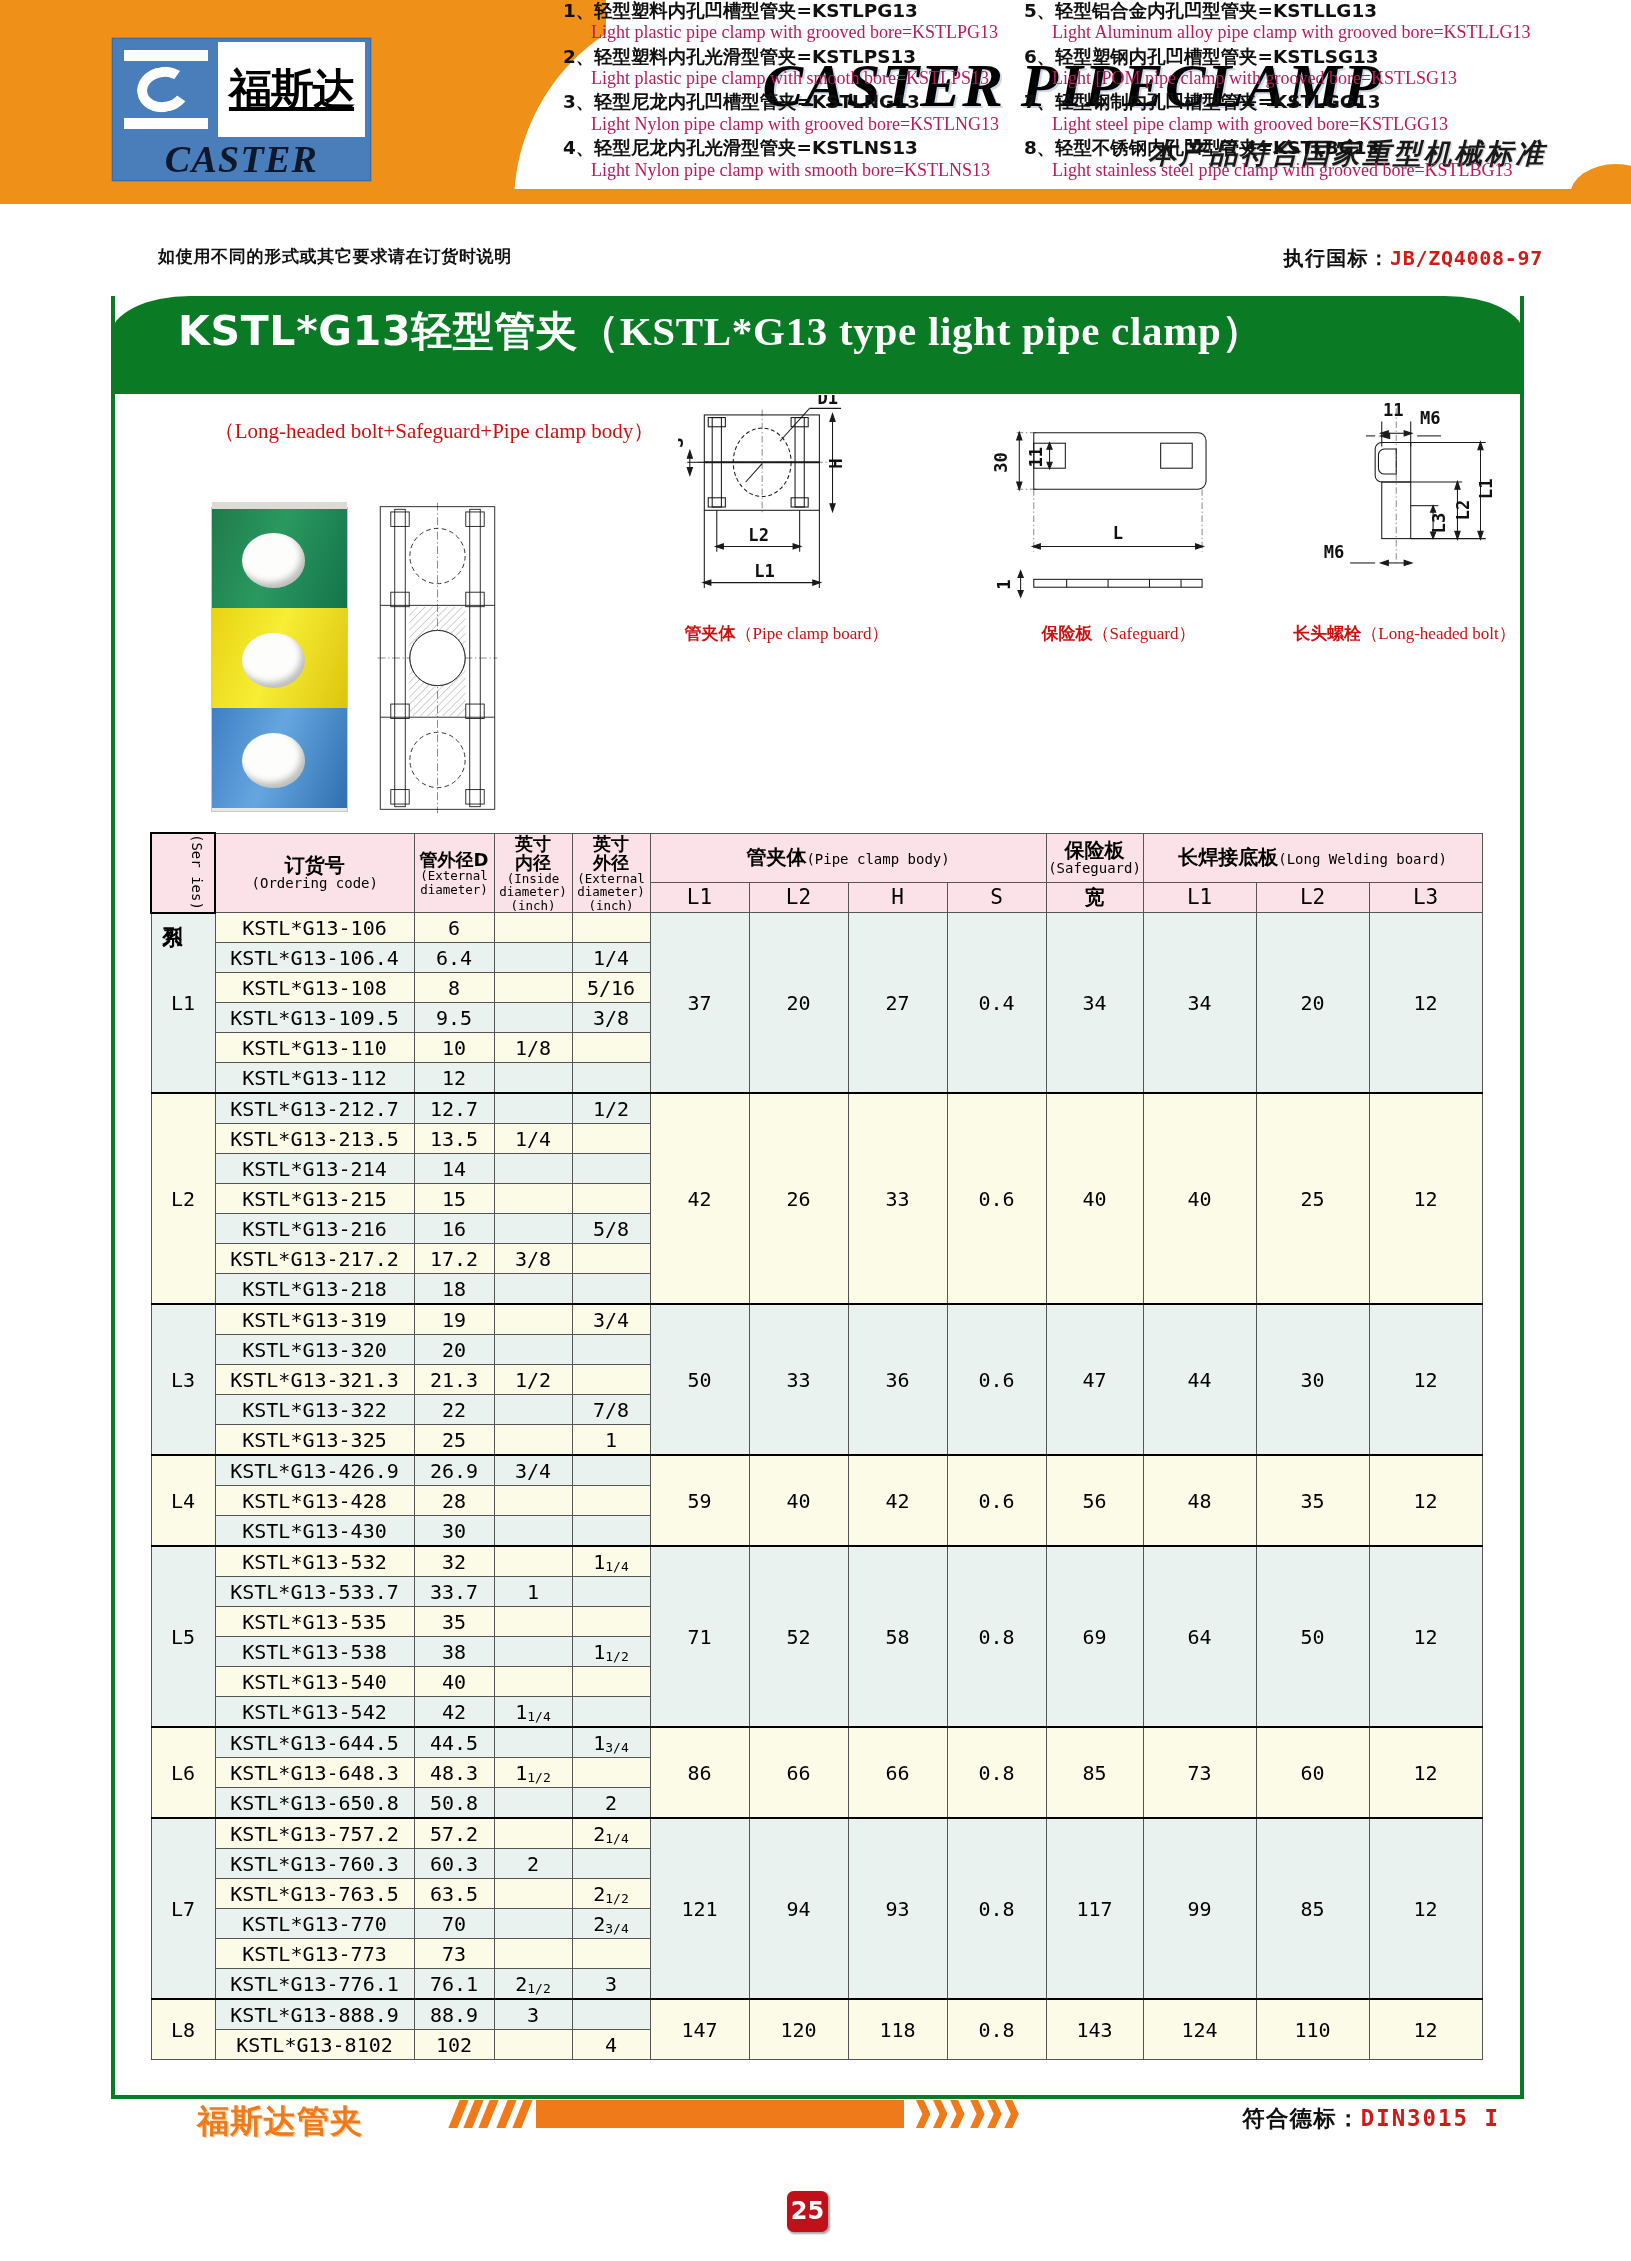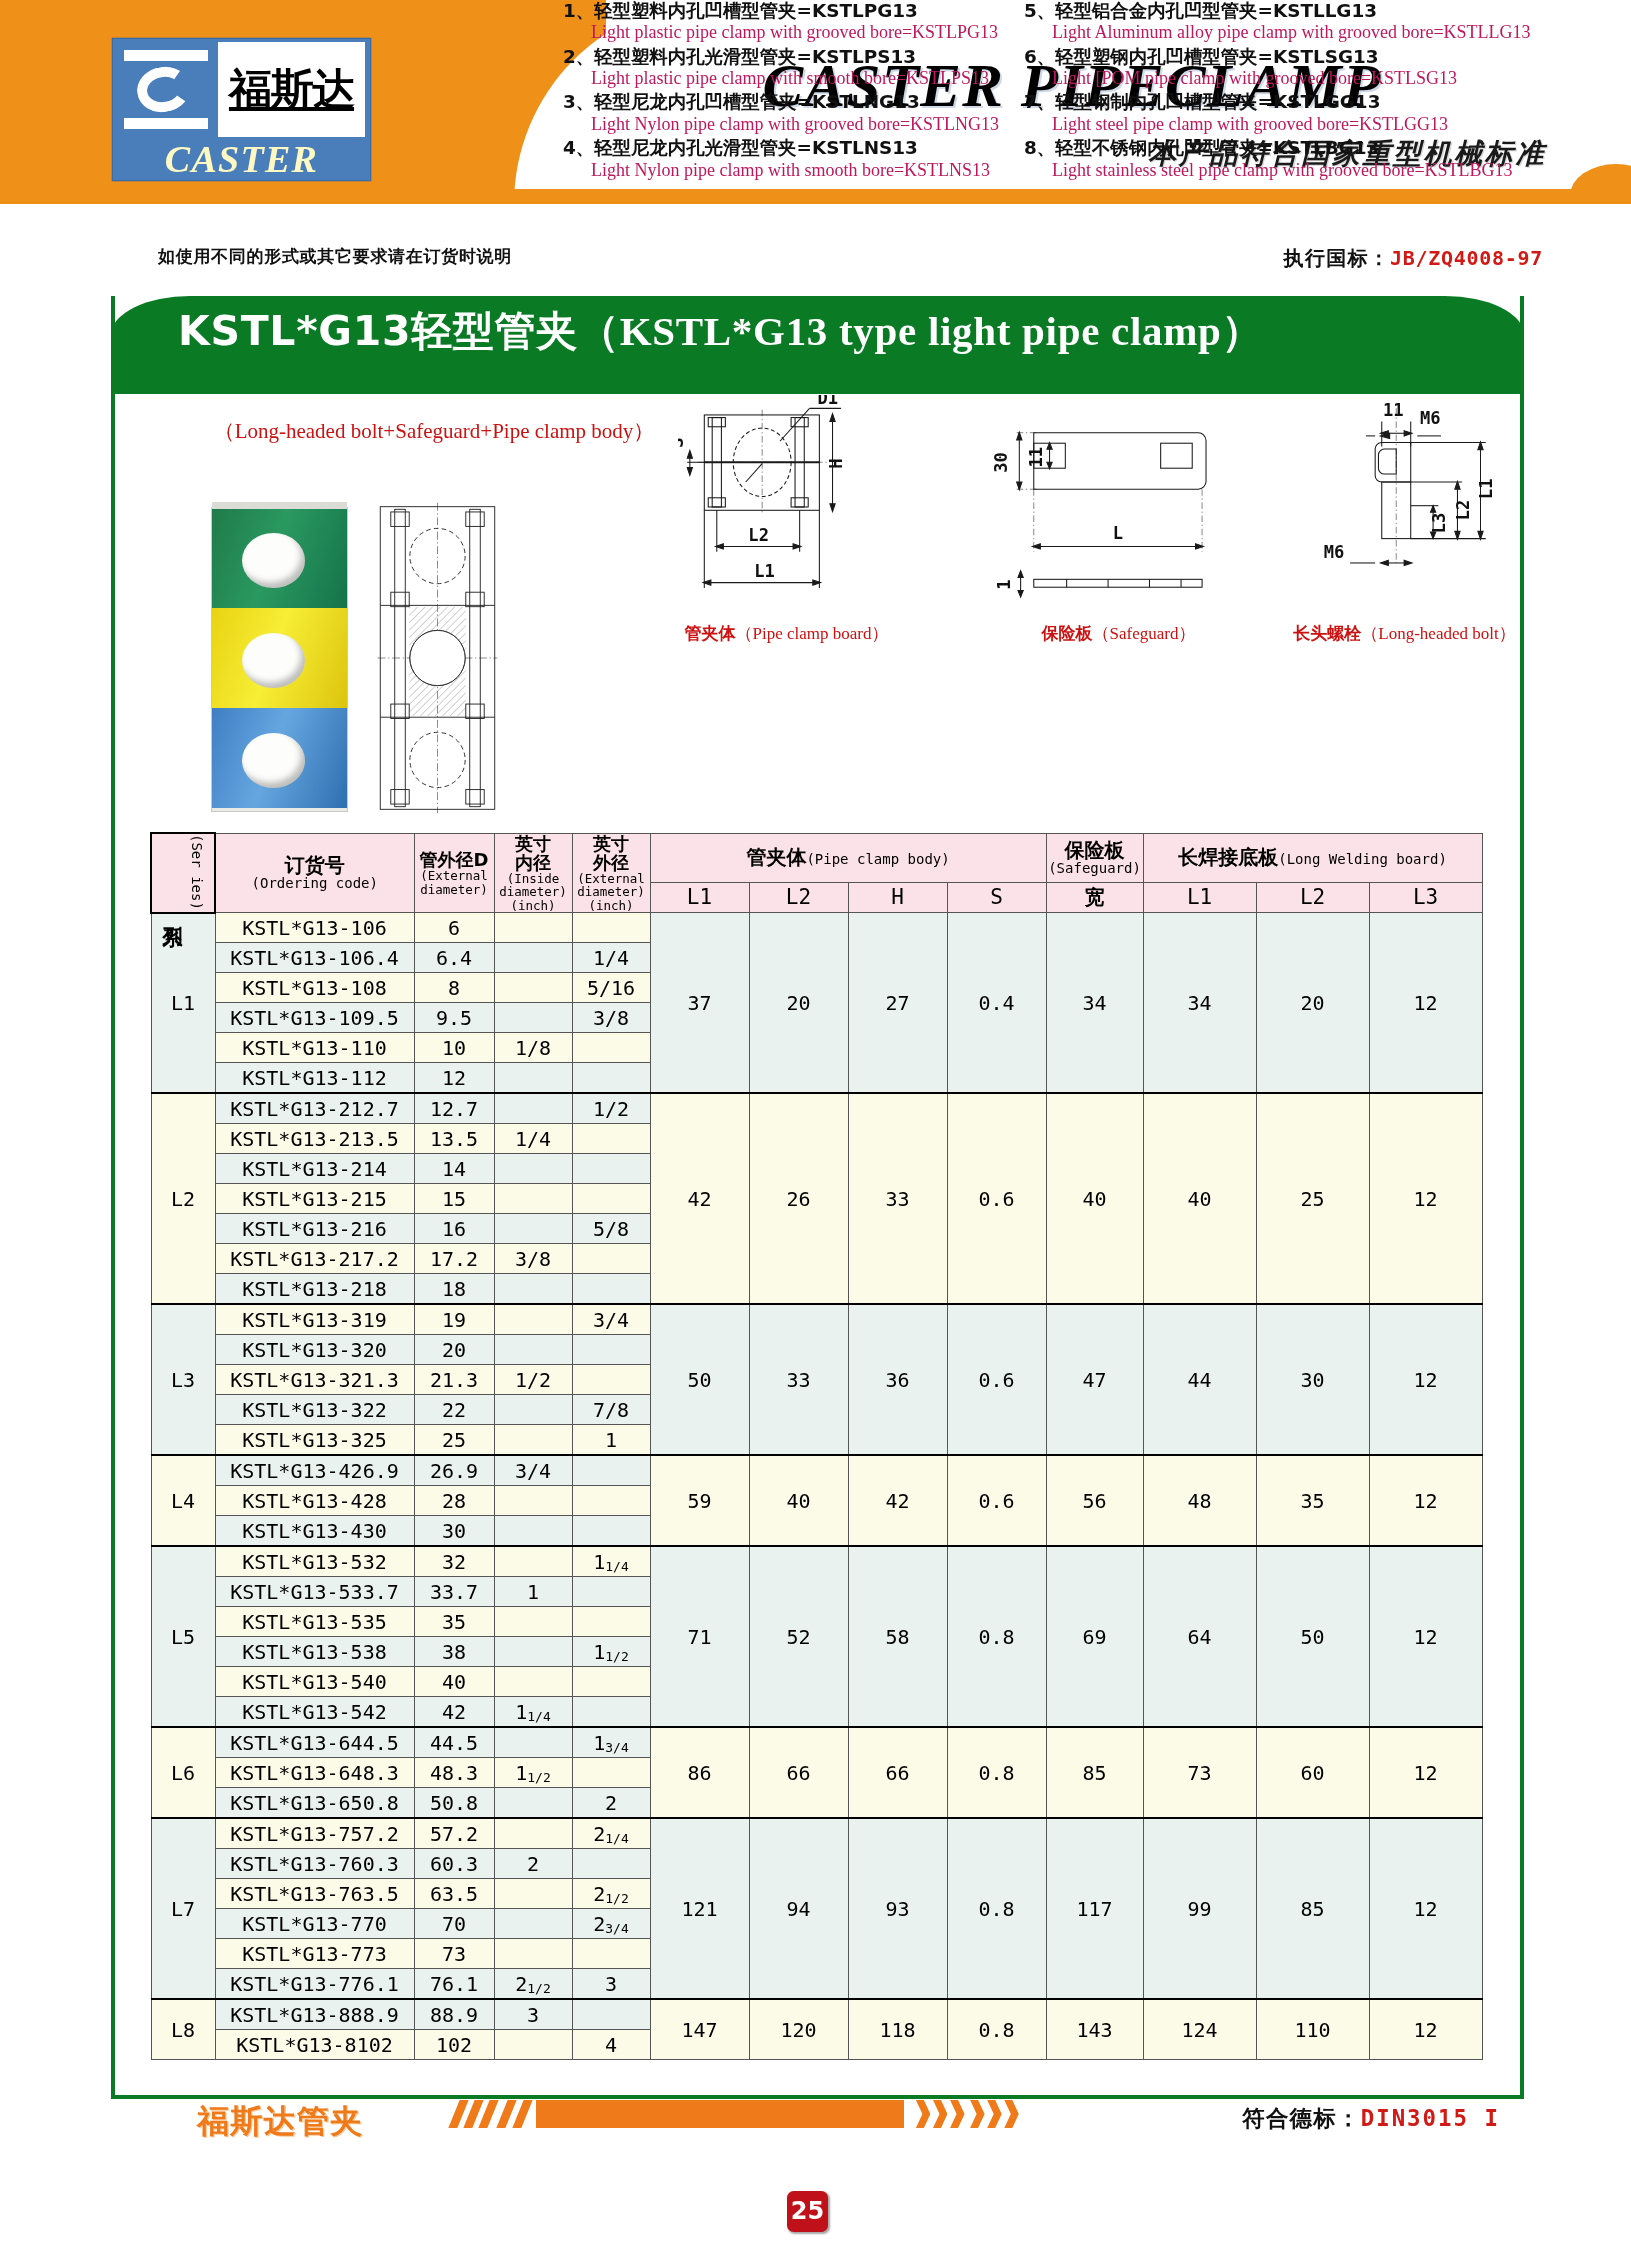--- a/index.html
+++ b/index.html
@@ -13,21 +13,21 @@
   .logo-box{position:absolute;left:113px;top:39px;width:257px;height:141px;background:#4a7ebb;
             box-shadow:0 0 0 1.3px #3c6ca6;}
   .logo-mark{position:absolute;left:4px;top:3.3px;width:99px;height:95px;}
   .logo-mark .bar{position:absolute;left:6.6px;width:84px;height:11.2px;background:#fff;}
   .logo-mark .c{position:absolute;left:20px;top:25px;width:53px;height:45px;
                 border:10.5px solid #fff;border-right-color:transparent;border-radius:50%;
                 box-sizing:border-box;transform:rotate(-10deg);}
   .logo-cn{position:absolute;left:105px;top:3.3px;width:147px;height:95px;background:#fff;
            color:#000;font-family:"DejaVu Sans",sans-serif;font-weight:bold;font-size:43px;
            line-height:95px;text-align:center;letter-spacing:-1.3px;text-decoration:underline;}
-  .logo-caster{position:absolute;left:0;top:100px;width:257px;height:41px;color:#fef9c3;
+  .logo-caster{position:absolute;left:0;top:100px;width:257px;height:41px;color:#0f172a;
                font-family:"Liberation Serif",serif;font-style:italic;font-weight:bold;
                font-size:38px;line-height:41px;text-align:center;letter-spacing:1.3px;}
   .hdr-title{position:absolute;left:664px;top:51px;width:816px;text-align:center;
              color:#000000;font-family:"Liberation Serif",serif;font-weight:bold;font-style:italic;
              font-size:61px;letter-spacing:1.3px;text-shadow:2px 2px 0 #cfd9e8;}
   .hdr-sub{position:absolute;left:664px;top:135px;width:882px;text-align:right;
            color:#1a1a1a;font-family:"DejaVu Sans",sans-serif;font-weight:bold;font-size:28px;
            font-style:italic;letter-spacing:2.6px;text-shadow:1.3px 1.3px 0 #d8d8d8;}
   .hdr-dot{position:absolute;right:-30px;top:164px;width:92px;height:63px;background:#ef9019;
            border-radius:50%;}

